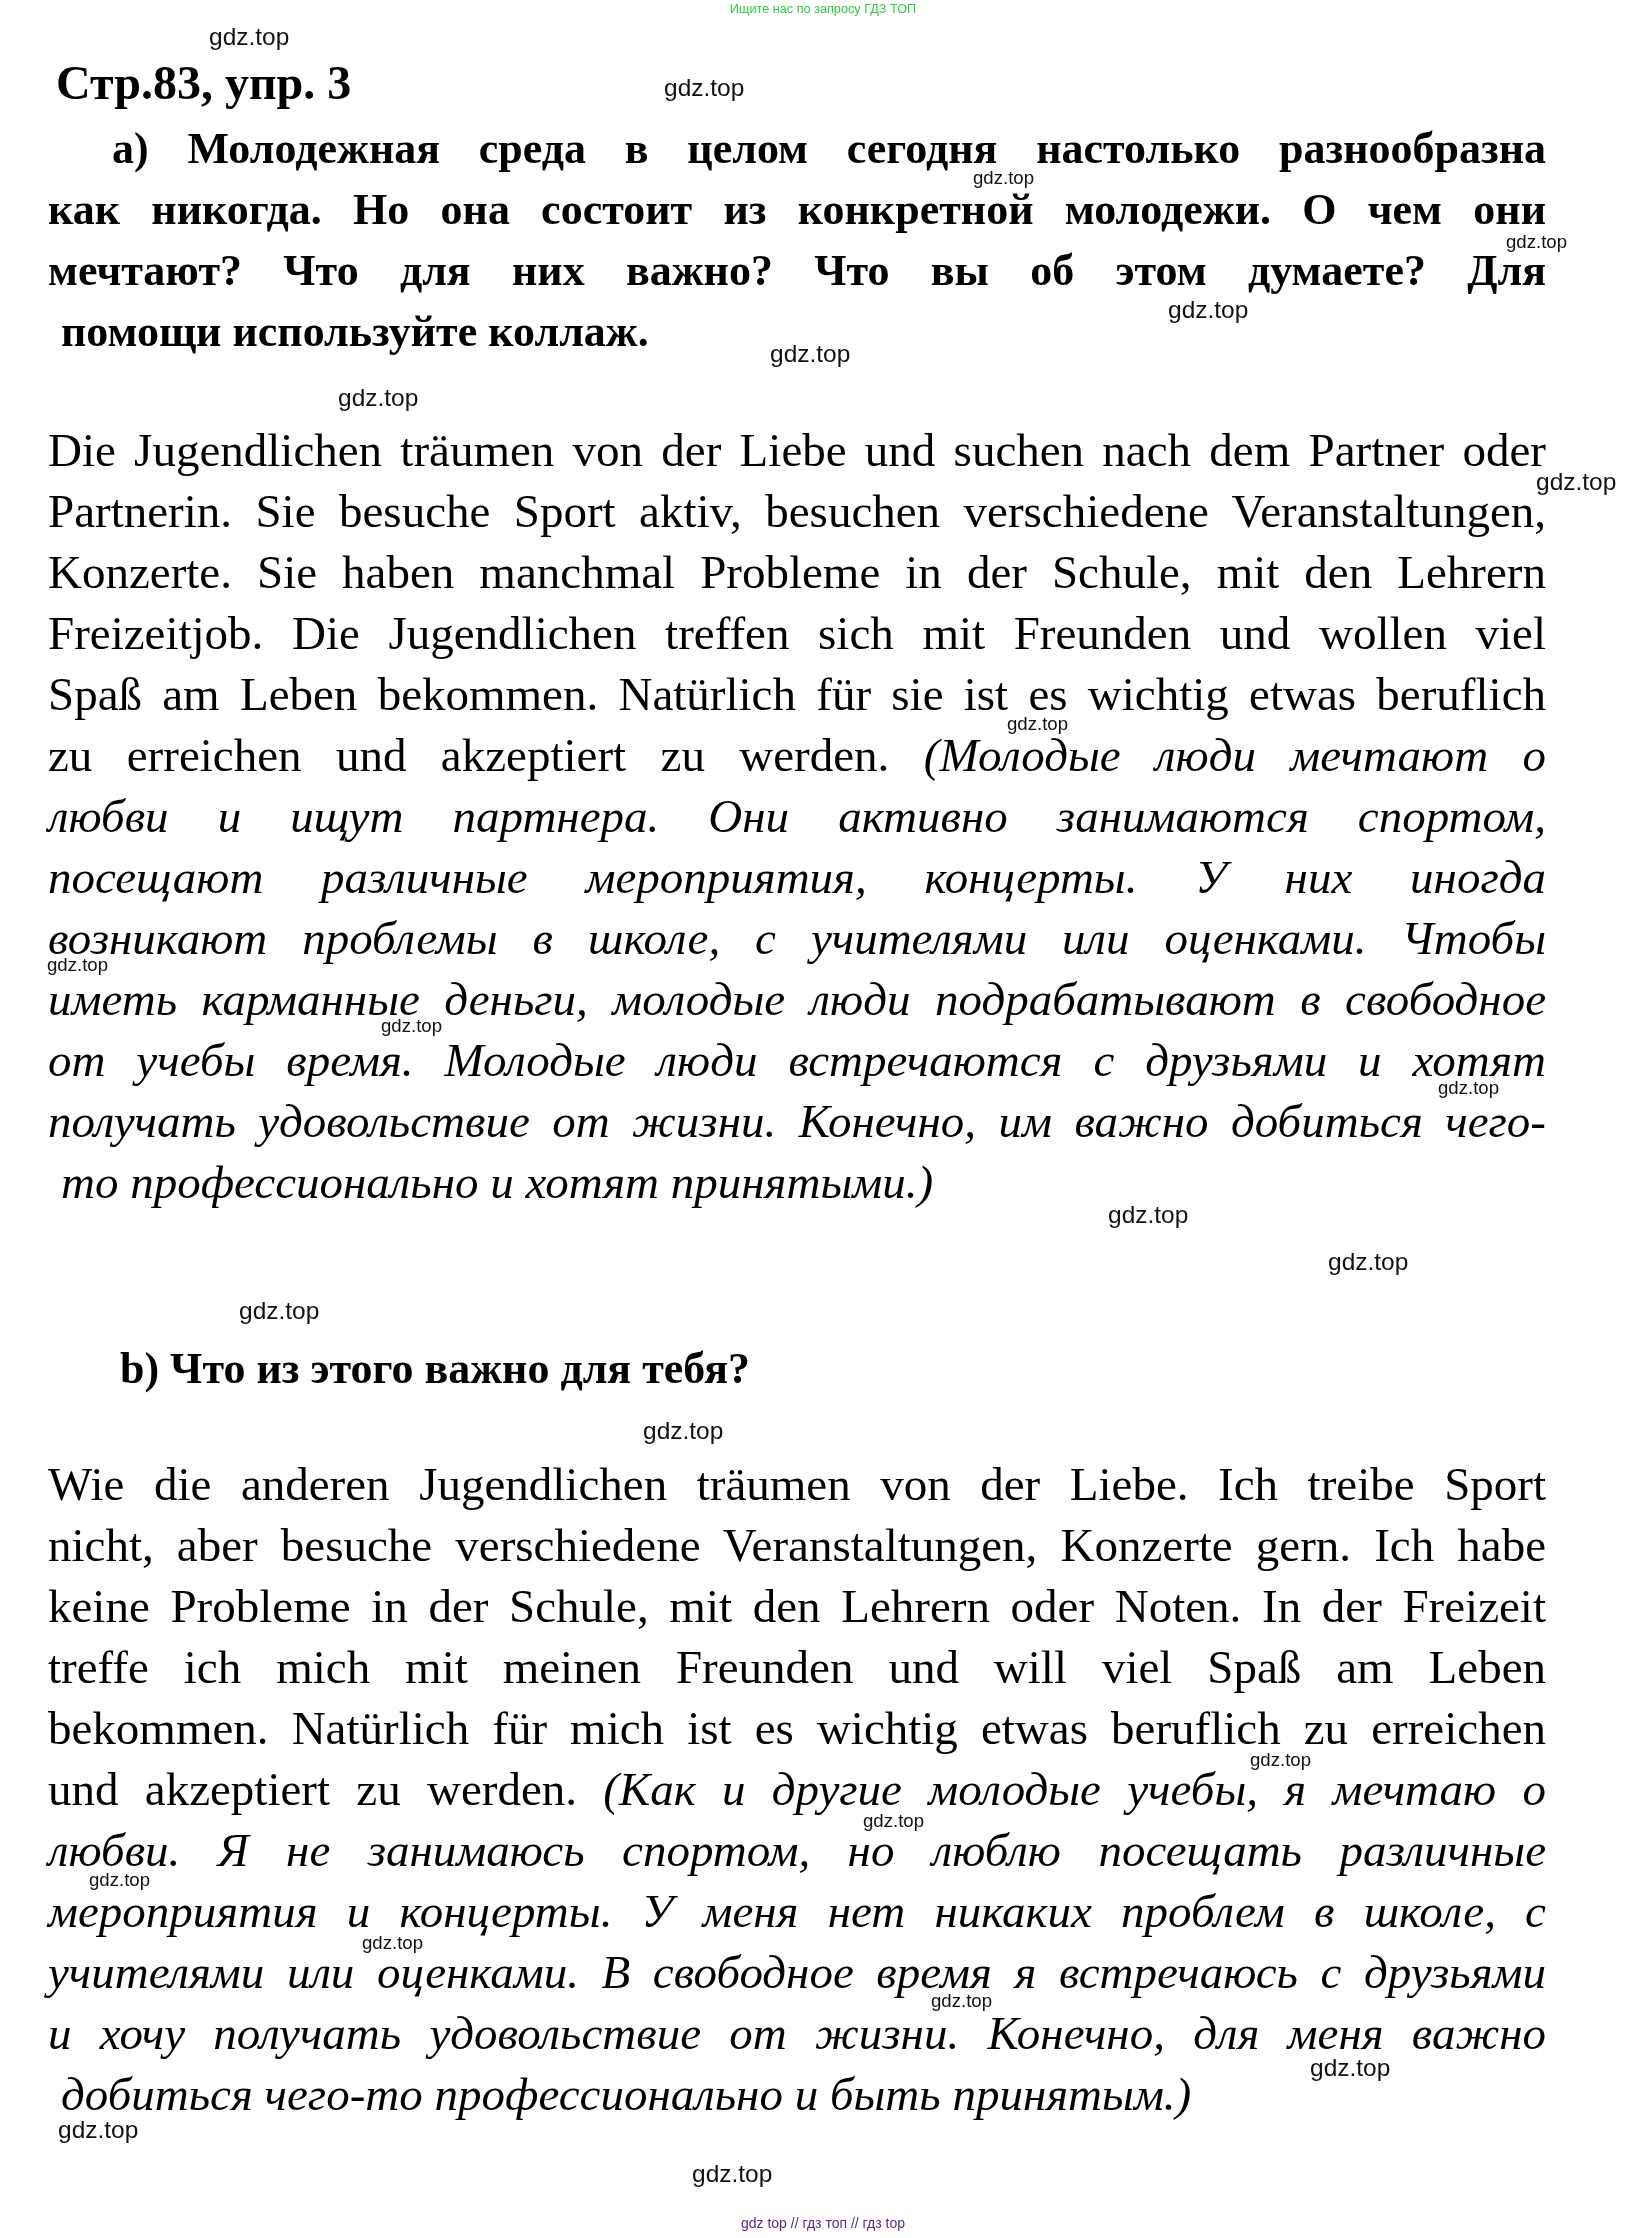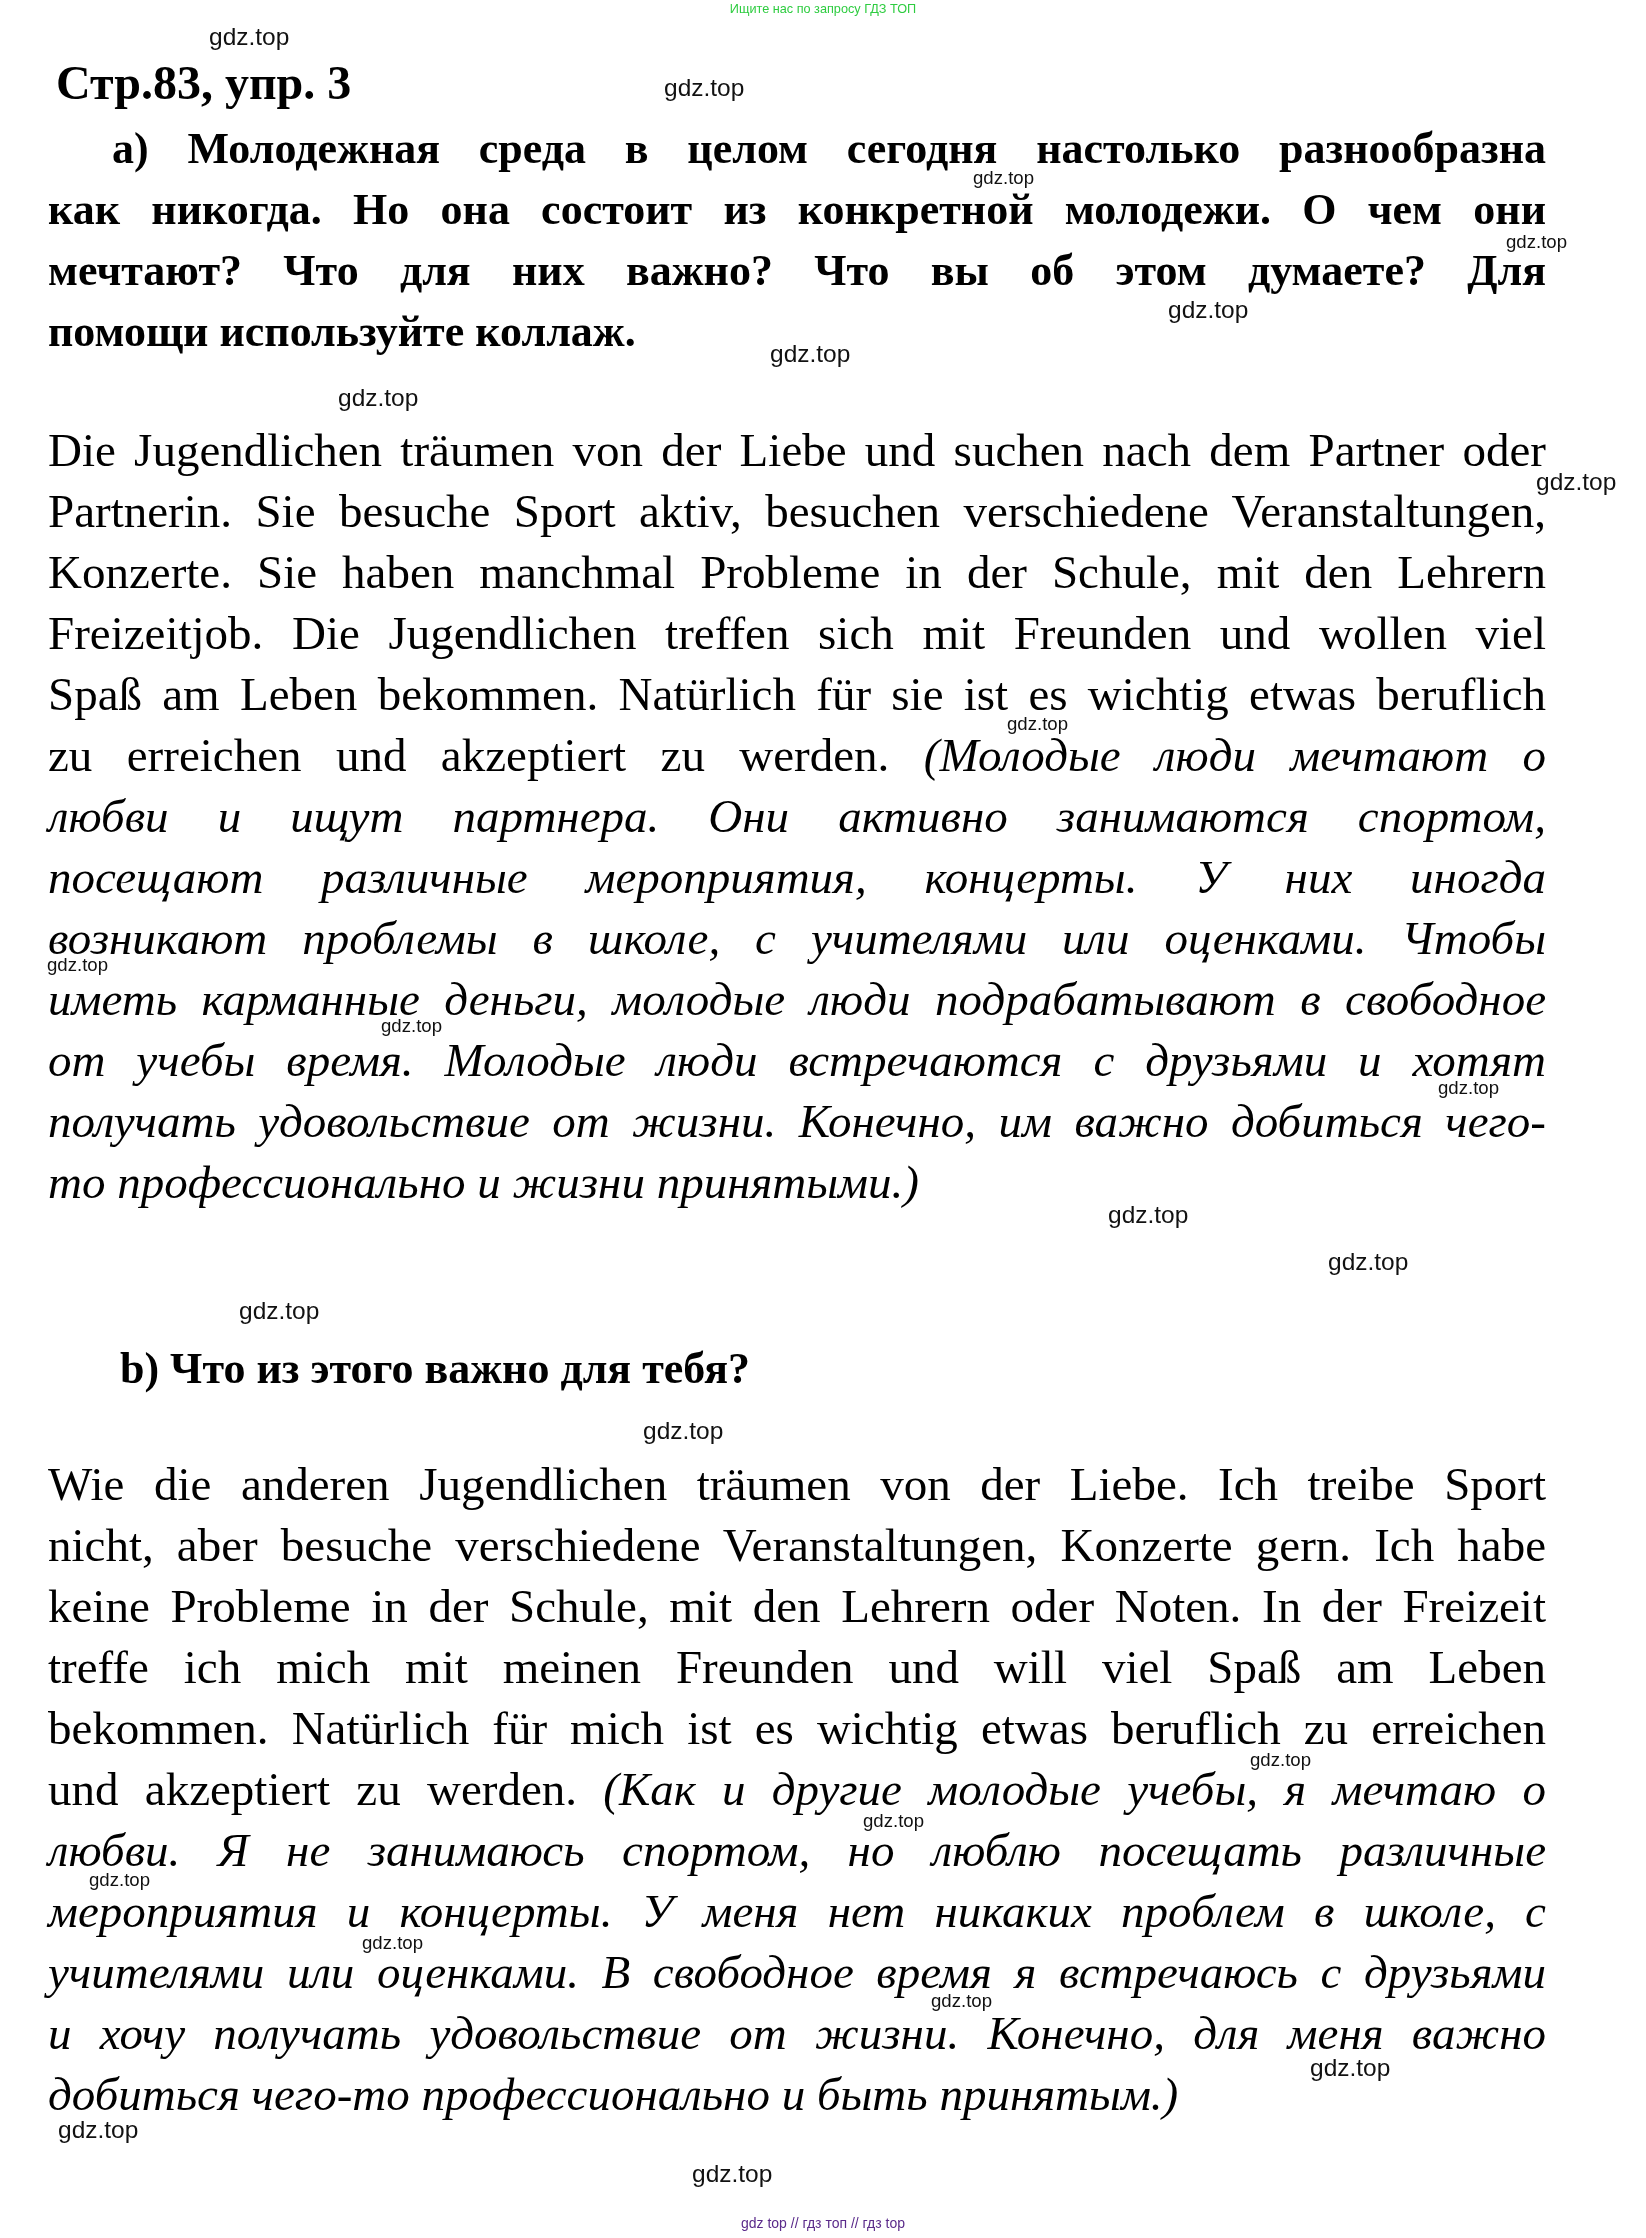--- a/index.html
+++ b/index.html
@@ -7,21 +7,21 @@
          font-family: "Liberation Serif", "DejaVu Serif", serif; color: #000; }
   .banner { position: absolute; top: 1.7px; left: 0; width: 1646px; text-align: center;
             font-family: "Liberation Sans", "DejaVu Sans", sans-serif; font-size: 12.7px; }
   .footer { position: absolute; top: 2215px; left: 0; width: 1646px; text-align: center;
             font-family: "Liberation Sans", "DejaVu Sans", sans-serif; font-size: 14px; }
   .title { position: absolute; left: 56px; top: 52px; font-weight: bold; font-size: 48px;
            line-height: 61px; white-space: nowrap; }
   .block { position: absolute; left: 48px; width: 1498px; }
   .line { display: block; height: 61px; line-height: 61px; font-size: 47px;
           text-align: justify; text-align-last: justify; white-space: nowrap; }
-  .line.last { text-align-last: left; }
+  .line.last { text-align-last: left; margin-left: 13px; }
   .line span { white-space: normal; }
   .q .line { font-weight: bold; font-size: 44px; }
   .q .line.first { padding-left: 64px; }
   .qb { position: absolute; left: 120px; top: 1338px; font-weight: bold; font-size: 44px;
         line-height: 61px; white-space: nowrap; }
   .it { font-style: italic; }
   .wm { position: absolute; font-family: "Liberation Sans", "DejaVu Sans", sans-serif;
         color: #111; white-space: nowrap; line-height: 1; }
   .wm.big { font-size: 24.5px; }
   .wm.sm { font-size: 18.6px; }
@@ -46,21 +46,21 @@
     <span class="line"><span><span>Konzerte. Sie haben manchmal Probleme in der Schule, mit den Lehrern</span></span></span>
     <span class="line"><span><span>Freizeitjob. Die Jugendlichen treffen sich mit Freunden und wollen viel</span></span></span>
     <span class="line"><span><span>Spaß am Leben bekommen. Natürlich für sie ist es wichtig etwas beruflich</span></span></span>
     <span class="line"><span><span>zu erreichen und akzeptiert zu werden. </span><span class="it">(Молодые люди мечтают о</span></span></span>
     <span class="line"><span><span class="it">любви и ищут партнера. Они активно занимаются спортом,</span></span></span>
     <span class="line"><span><span class="it">посещают различные мероприятия, концерты. У них иногда</span></span></span>
     <span class="line"><span><span class="it">возникают проблемы в школе, с учителями или оценками. Чтобы</span></span></span>
     <span class="line"><span><span class="it">иметь карманные деньги, молодые люди подрабатывают в свободное</span></span></span>
     <span class="line"><span><span class="it">от учебы время. Молодые люди встречаются с друзьями и хотят</span></span></span>
     <span class="line"><span><span class="it">получать удовольствие от жизни. Конечно, им важно добиться чего-</span></span></span>
-    <span class="line last"><span><span class="it">то профессионально и жизни принятыми.)</span></span></span>
+    <span class="line last"><span><span class="it">то профессионально и хотят принятыми.)</span></span></span>
   </div>
 
 <div class="qb">b) Что из этого важно для тебя?</div>
 
 <div class="block" id="answer-b" style="top:1454px;">
     <span class="line"><span><span>Wie die anderen Jugendlichen träumen von der Liebe. Ich treibe Sport</span></span></span>
     <span class="line"><span><span>nicht, aber besuche verschiedene Veranstaltungen, Konzerte gern. Ich habe</span></span></span>
     <span class="line"><span><span>keine Probleme in der Schule, mit den Lehrern oder Noten. In der Freizeit</span></span></span>
     <span class="line"><span><span>treffe ich mich mit meinen Freunden und will viel Spaß am Leben</span></span></span>
     <span class="line"><span><span>bekommen. Natürlich für mich ist es wichtig etwas beruflich zu erreichen</span></span></span>

